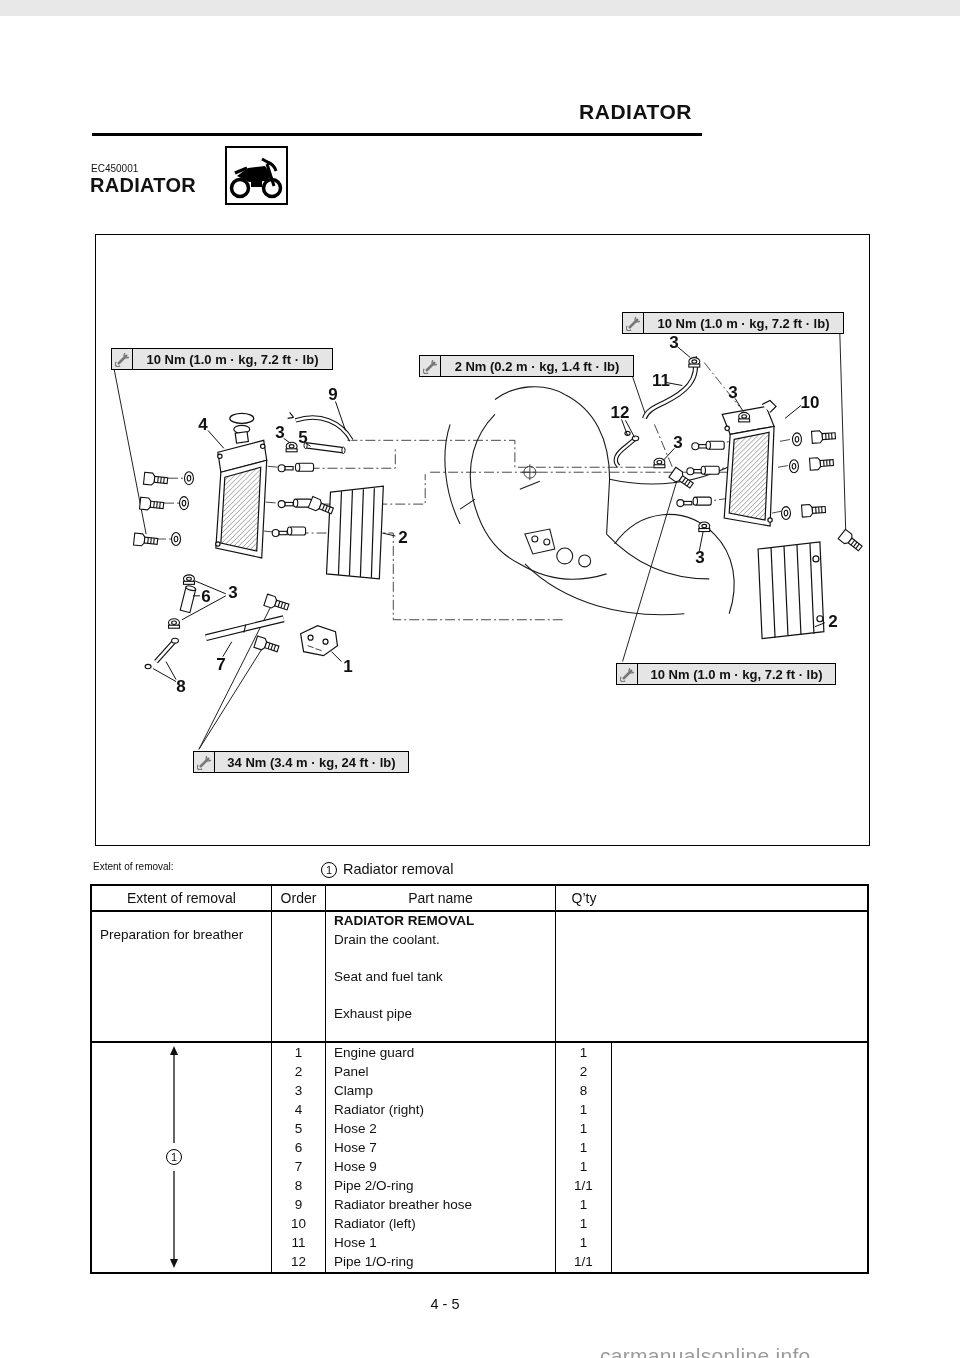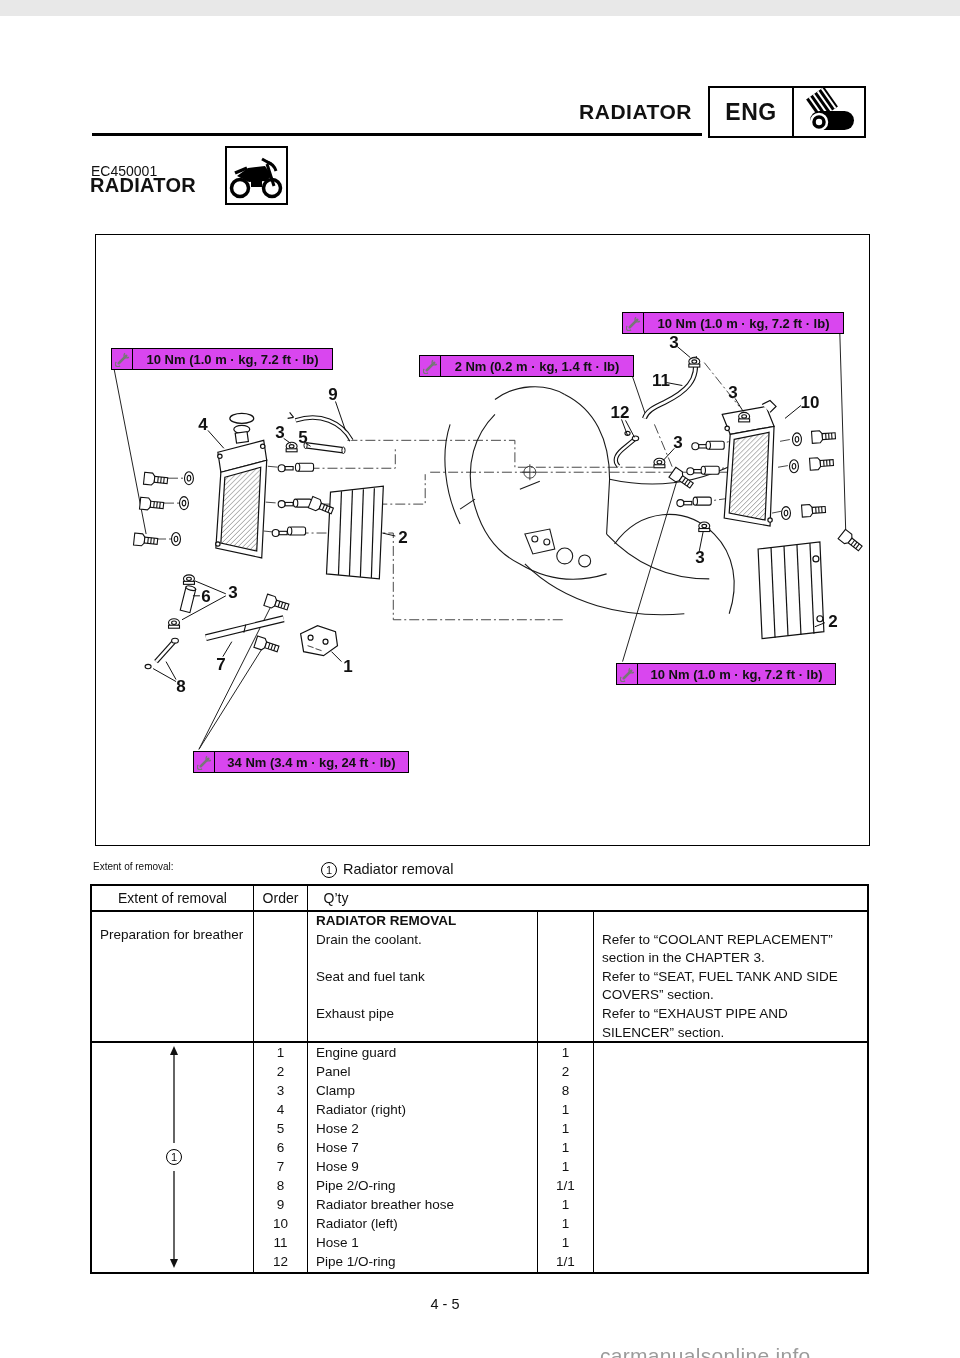--- a/index.html
+++ b/index.html
@@ -9,30 +9,30 @@
   
   .hrule{position:absolute;left:92px;top:117px;width:610px;height:3px;background:#000}
   .htitle{position:absolute;left:440px;top:84px;width:252px;text-align:right;
           font-size:21px;font-weight:bold;letter-spacing:.5px}
   .engbox{position:absolute;left:708px;top:70px;width:158px;height:52px;border:2.5px solid #000;
           display:flex;box-sizing:border-box;background:#fff}
   .engbox .etxt{width:82px;border-right:2.5px solid #000;display:flex;align-items:center;
           justify-content:center;font-weight:bold;font-size:23px;letter-spacing:.5px}
   .engbox .eicon{flex:1;position:relative}
 
-  .code{position:absolute;left:91px;top:147px;font-size:14px}
+  .code{position:absolute;left:91px;top:147px;font-size:10px}
   .stitle{position:absolute;left:90px;top:158px;font-size:20px;font-weight:bold;letter-spacing:.3px}
   .bikebox{position:absolute;left:225px;top:130px;width:63px;height:59px;border:2.5px solid #000;
           box-sizing:border-box}
 
   
   .frame{position:absolute;left:95px;top:218px;width:775px;height:612px;border:1.6px solid #000;
          box-sizing:border-box;background:#fff}
   svg.art{position:absolute;left:0;top:0;width:100%;height:100%}
-  .callout{position:absolute;height:22px;border:1.6px solid #000;background:#d946ef;display:flex;
+  .callout{position:absolute;height:22px;border:1.6px solid #000;background:#e5e5e5;display:flex;
            align-items:stretch;box-sizing:border-box;z-index:3}
   .callout .wr{width:20px;border-right:1.2px solid #000;display:flex;align-items:center;justify-content:center}
   .callout .ct{flex:1;display:flex;align-items:center;justify-content:center;font-weight:bold;
            font-size:13px;white-space:nowrap;padding:0 3px}
   .co-tl{left:15px;top:113px;width:222px}
   .co-mid{left:323px;top:120px;width:215px}
   .co-tr{left:526px;top:77px;width:222px}
   .co-br{left:520px;top:428px;width:220px}
   .co-bot{left:97px;top:516px;width:216px}
   .plabel{position:absolute;font-weight:bold;font-size:17px;transform:translate(-50%,-50%);z-index:2;
@@ -47,21 +47,21 @@
 
   
   .dtable{position:absolute;left:90px;top:868px;width:779px;border:2.5px solid #000;
           box-sizing:border-box;font-size:13.5px;background:#fff}
   .trow{display:flex;box-sizing:border-box}
   .thead{height:26px;border-bottom:2px solid #000;font-size:14px}
   .tprep{height:131px;border-bottom:2px solid #000}
   .tparts{height:229px}
   .tc{border-right:1.5px solid #000;box-sizing:border-box;overflow:hidden}
   .trow .tc:last-child{border-right:none}
-  .w1{width:162px}.w2{width:54px}.w3{width:230px}.w4{width:56px}.w5{flex:1}
+  .w1{width:180px}.w2{width:54px}.w3{width:230px}.w4{width:56px}.w5{flex:1}
   .thead .tc{display:flex;align-items:center;justify-content:center}
   .ln{height:18.6px;line-height:18.6px;white-space:nowrap}
   .pl8{padding-left:8px}
   .bold{font-weight:bold}
   .prep-extent{padding:15px 0 0 8px}
   .rempad{padding-top:18.6px}
   .prow{height:19px;line-height:19px;white-space:nowrap}
   .pcol-order .prow{text-align:center}
   .pcol-name .prow{padding-left:8px}
   .pcol-qty .prow{text-align:center}
@@ -72,39 +72,20 @@
   .pageno{position:absolute;left:400px;top:1280px;width:90px;text-align:center;font-size:14.5px}
   .wm{position:absolute;left:600px;top:1328px;font-size:21px;color:#9b9b9b;letter-spacing:.3px}
 </style>
 </head>
 <body>
 
 <div class="page">
 
   <div class="htitle">RADIATOR</div>
   <div class="hrule"></div>
-  <div class="engbox">
-    <div class="etxt">ENG</div>
-    <div class="eicon">
-      <svg viewBox="0 0 70 50" width="70" height="50">
-        <g transform="rotate(-35 30 16)">
-          <rect x="18" y="2" width="22" height="24" fill="#000"></rect>
-          <g stroke="#fff" stroke-width="2">
-            <line x1="22" y1="2" x2="22" y2="26"></line>
-              <line x1="27" y1="2" x2="27" y2="26"></line>
-            <line x1="32" y1="2" x2="32" y2="26"></line>
-              <line x1="37" y1="2" x2="37" y2="26"></line>
-          </g>
-        </g>
-        <rect x="16" y="23" width="44" height="19" rx="9.5" fill="#000"></rect>
-        <circle cx="25" cy="34" r="8" fill="#000" stroke="#fff" stroke-width="2.5"></circle>
-        <circle cx="25" cy="34" r="3.2" fill="#fff"></circle>
-      </svg>
-    </div>
-  </div>
 
   <div class="code">EC450001</div>
   <div class="stitle">RADIATOR</div>
   <div class="bikebox">
     <svg viewBox="0 0 58 54" width="58" height="54">
       <g fill="none" stroke="#000">
         <circle cx="13" cy="40" r="8.5" stroke-width="3.5"></circle>
         <circle cx="45" cy="40" r="8.5" stroke-width="3.5"></circle>
         <path d="M40,14 q7,2 9,9" stroke-width="3"></path>
         <line x1="40" y1="16" x2="47" y2="38" stroke-width="3"></line>
@@ -420,20 +401,21 @@
 
   <div class="ext-label">Extent of removal:</div>
   <span class="circ ext-circ">1</span>
   <div class="ext-text">Radiator removal</div>
 
   <div class="dtable">
 
     <div class="trow thead">
       <div class="tc w1">Extent of removal</div>
       <div class="tc w2">Order</div>
+      <div class="tc w3">Part name</div>
       <div class="tc w4">Q’ty</div>
     </div>
 
     <div class="trow tprep">
       <div class="tc w1 prep-extent">Preparation for breather</div>
       <div class="tc w2"></div>
       <div class="tc w3">
         <div class="ln bold pl8">RADIATOR REMOVAL</div>
 
           <div class="ln pl8">Drain the coolant.</div>
@@ -441,35 +423,20 @@
           <div class="ln pl8"></div>
 
           <div class="ln pl8">Seat and fuel tank</div>
 
           <div class="ln pl8"></div>
 
           <div class="ln pl8">Exhaust pipe</div>
 
       </div>
       <div class="tc w4"></div>
-      <div class="tc w5 rempad">
-
-          <div class="ln pl8">Refer to “COOLANT REPLACEMENT”</div>
-
-          <div class="ln pl8">section in the CHAPTER 3.</div>
-
-          <div class="ln pl8">Refer to “SEAT, FUEL TANK AND SIDE</div>
-
-          <div class="ln pl8">COVERS” section.</div>
-
-          <div class="ln pl8">Refer to “EXHAUST PIPE AND</div>
-
-          <div class="ln pl8">SILENCER” section.</div>
-
-      </div>
     </div>
 
     <div class="trow tparts">
       <div class="tc w1 arrowcol">
         <svg width="165" height="228" viewBox="0 0 165 228">
           <line x1="82" y1="10" x2="82" y2="100" stroke="#111" stroke-width="1.3"></line>
           <line x1="82" y1="128" x2="82" y2="218" stroke="#111" stroke-width="1.3"></line>
           <polygon points="82,3 78,12 86,12" fill="#111"></polygon>
           <polygon points="82,225 78,216 86,216" fill="#111"></polygon>
         </svg>

